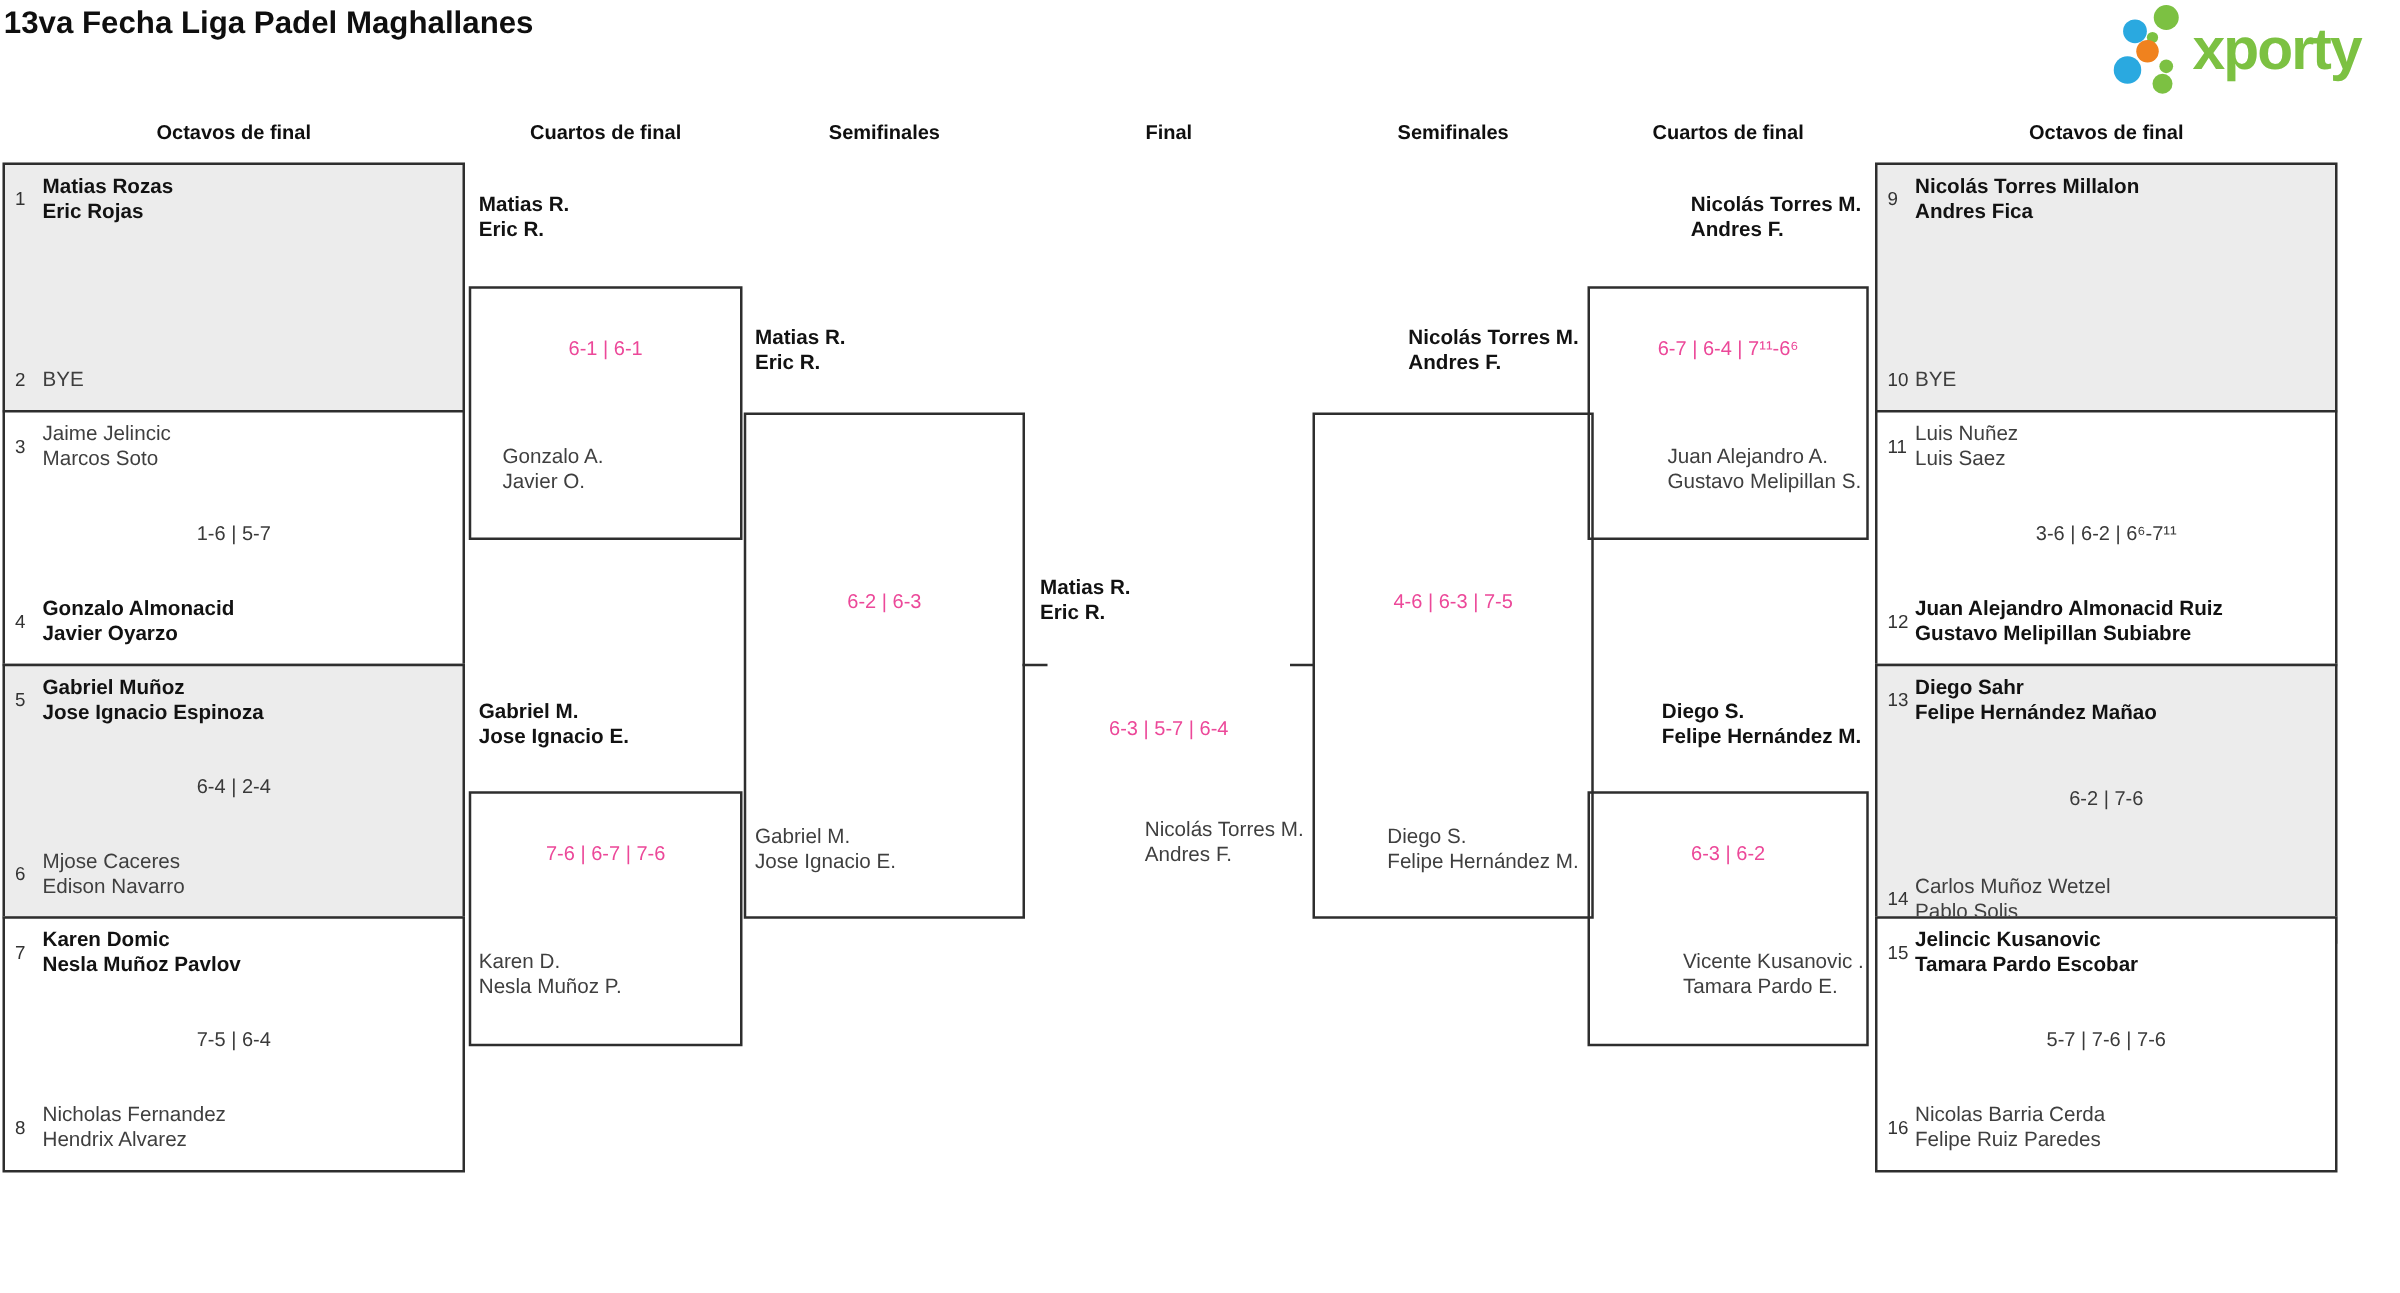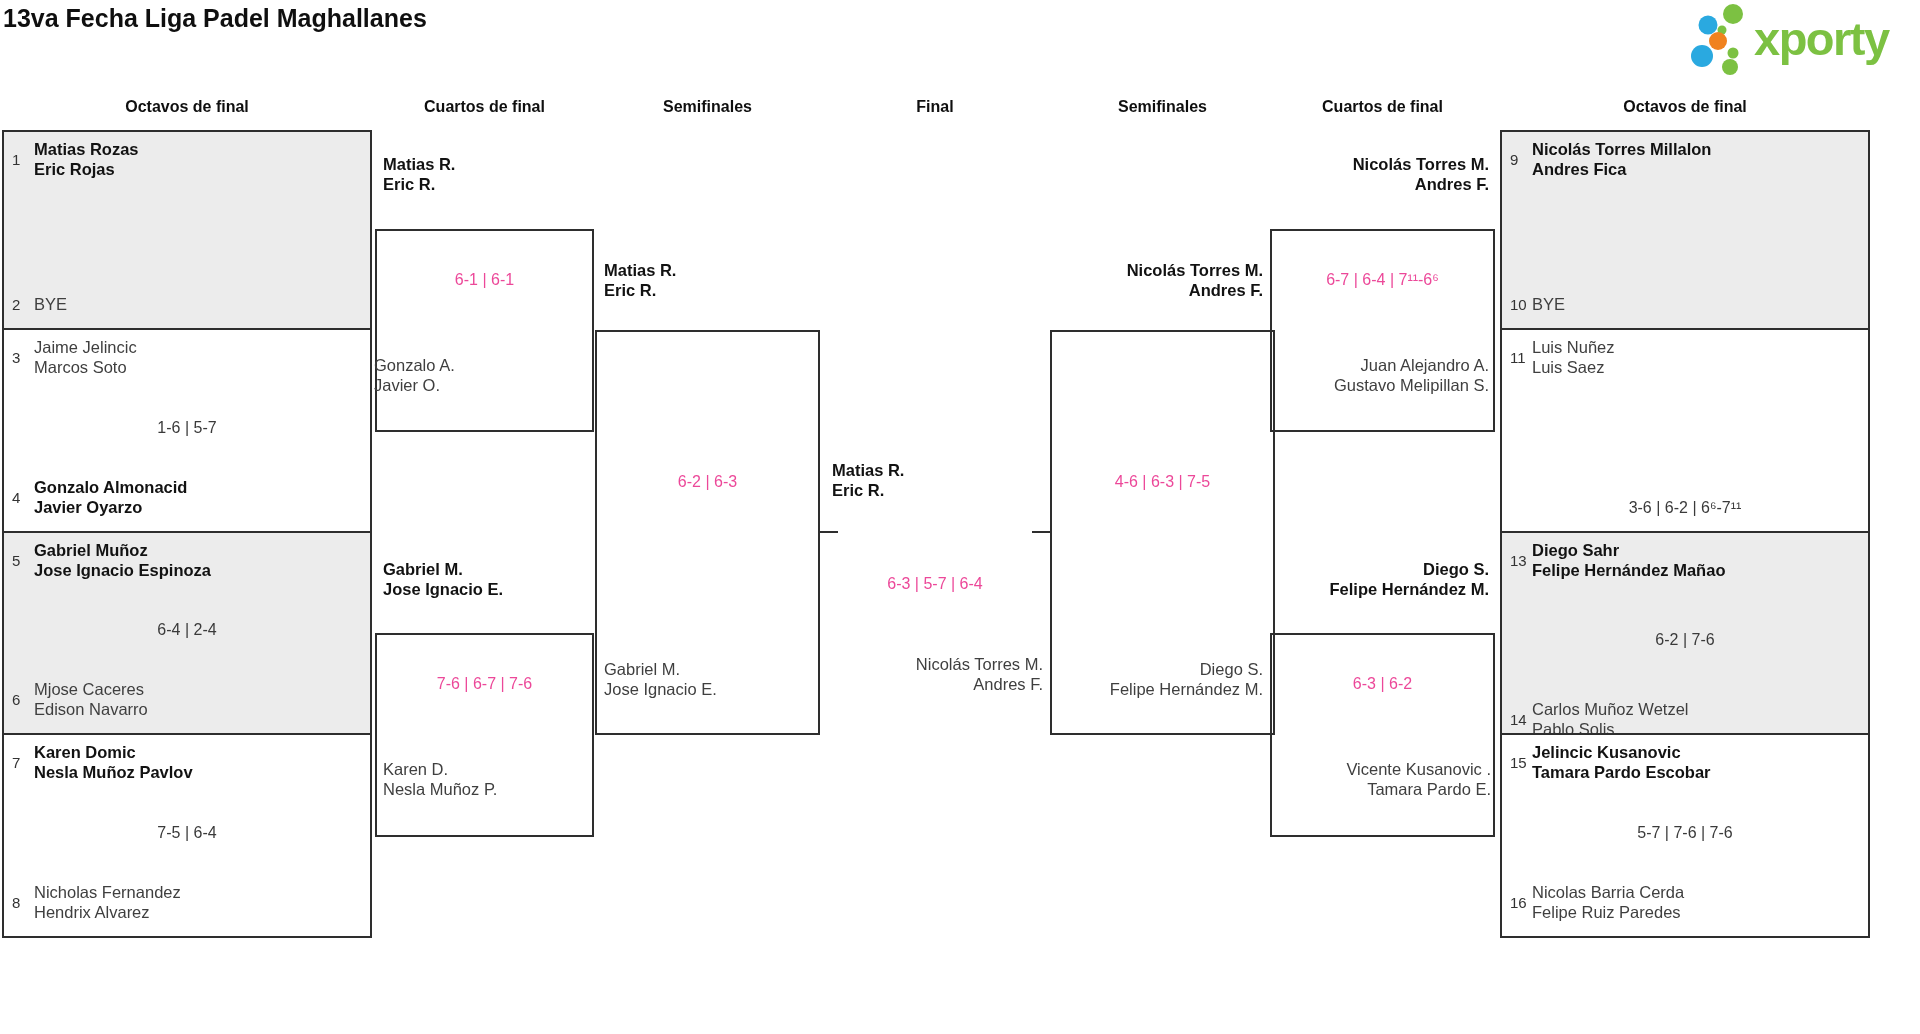--- a/index.html
+++ b/index.html
@@ -27,21 +27,21 @@
   .seed { flex:0 0 22px; width:22px; font-size:15px; color:#333333; }
   .names { font-size:16.5px; line-height:19.5px; color:#3f3f3f; }
   .names.w { font-weight:700; color:#121212; }
   .rscore { text-align:center; font-size:16px; color:#3a3a3a; }
 
   .obox { border:2px solid #2e2e2e; background:transparent; }
   .stub { position:absolute; height:2px; background:#2e2e2e; }
 
   .adv { font-size:16.5px; line-height:19.5px; color:#3f3f3f; white-space:nowrap; }
   .adv.w { font-weight:700; color:#121212; }
-  .adv.r { text-align:right; }
+  .adv.r { }
   .cscore { position:absolute; text-align:center; font-size:16px; color:#ec4899; white-space:nowrap; }
 </style>
 </head>
 <body>
 
 <div class="abs title">
   <div>13va Fecha Liga Padel Maghallanes</div>
 </div>
 
 <div class="abs logo">
@@ -157,20 +157,27 @@
 
 <div class="abs mbox" style="left:1500px;top:328px;width:370px;height:205px;">
   <div class="team">
     <div class="seed">11</div>
     <div class="names">
       <div>Luis Nuñez</div>
       <div>Luis Saez</div>
     </div>
   </div>
   <div class="rscore">3-6 | 6-2 | 6⁶-7¹¹</div>
+  <div class="team">
+    <div class="seed">12</div>
+    <div class="names w">
+      <div>Juan Alejandro Almonacid Ruiz</div>
+      <div>Gustavo Melipillan Subiabre</div>
+    </div>
+  </div>
 </div>
 
 <div class="abs mbox shaded" style="left:1500px;top:531px;width:370px;height:224px;">
   <div class="team">
     <div class="seed">13</div>
     <div class="names w">
       <div>Diego Sahr</div>
       <div>Felipe Hernández Mañao</div>
     </div>
   </div>
@@ -209,21 +216,21 @@
 <div class="abs obox" style="left:1270px;top:229px;width:225px;height:203px;"></div>
 <div class="abs obox" style="left:1270px;top:633px;width:225px;height:204px;"></div>
 <div class="stub" style="left:818px;top:531px;width:20px;"></div>
 <div class="stub" style="left:1032px;top:531px;width:20px;"></div>
 
 <div class="abs adv w" style="left:383px;top:155px;">
   <div>Matias R.</div>
   <div>Eric R.</div>
 </div>
 <div class="cscore" style="left:375px;width:219px;top:271px;">6-1 | 6-1</div>
-<div class="abs adv" style="left:374px;top:356px;">
+<div class="abs adv" style="left:402px;top:356px;">
   <div>Gonzalo A.</div>
   <div>Javier O.</div>
 </div>
 
 <div class="abs adv w" style="left:383px;top:560px;">
   <div>Gabriel M.</div>
   <div>Jose Ignacio E.</div>
 </div>
 <div class="cscore" style="left:375px;width:219px;top:675px;">7-6 | 6-7 | 7-6</div>
 <div class="abs adv" style="left:383px;top:760px;">

